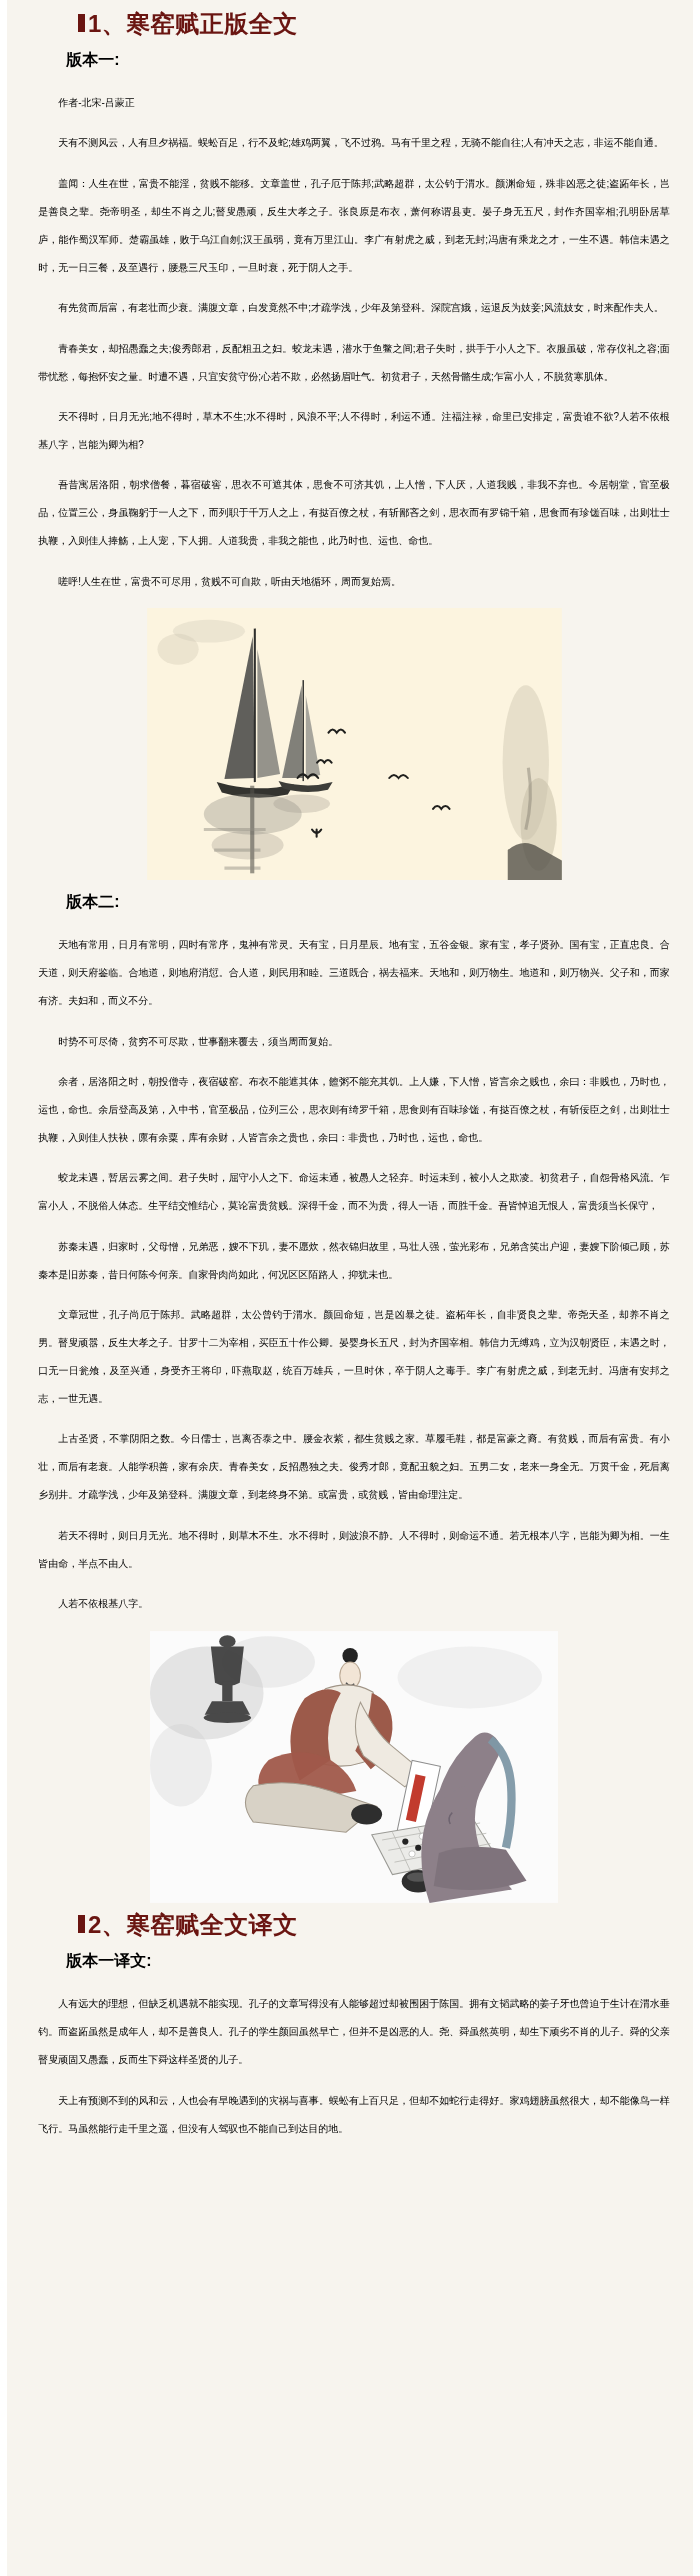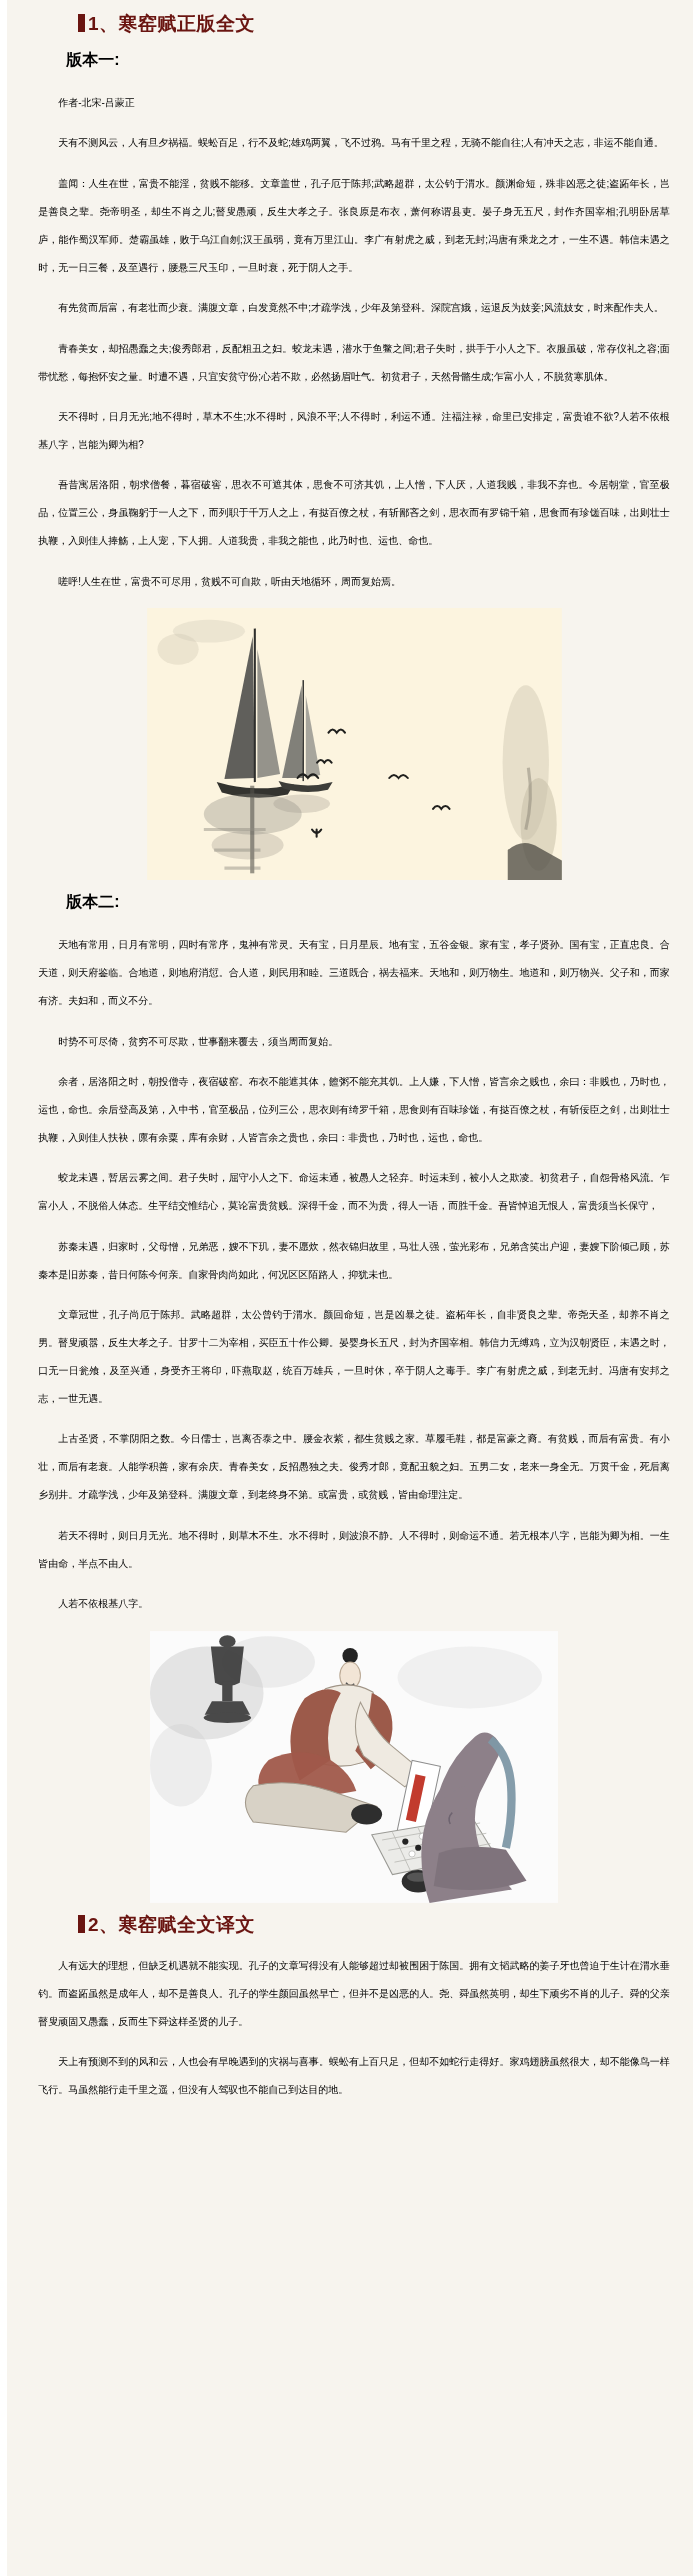--- a/index.html
+++ b/index.html
@@ -10,21 +10,21 @@
   }
   .page{
     margin:0 7.2px;
     background:#f7f4ee;
     padding:14px 23px 6.2px 31px;
     min-height:3550px;
     box-sizing:border-box;
   }
   .content{max-width:632px;}
   h2.sec-title{
-    font-size:19px;
+    font-size:24px;
     line-height:20.6px;
     font-weight:bold;
     color:#6a1511;
     margin:0 0 16px 0;
     letter-spacing:0.5px;
     display:flex;align-items:flex-start;padding-left:40px;
   }
   h2.sec-title .marker{
     display:inline-block;
     width:6.7px;height:18px;
@@ -194,20 +194,21 @@
         </svg>
       </figure>
     </section>
 
     <section>
       <h2 class="sec-title sec2-title">
         <span class="marker"></span>
         <span>2、寒窑赋全文译文</span>
       </h2>
 
+      <p class="subhead">版本一译文:</p>
 
       <p class="para">人有远大的理想，但缺乏机遇就不能实现。孔子的文章写得没有人能够超过却被围困于陈国。拥有文韬武略的姜子牙也曾迫于生计在渭水垂钓。而盗跖虽然是成年人，却不是善良人。孔子的学生颜回虽然早亡，但并不是凶恶的人。尧、舜虽然英明，却生下顽劣不肖的儿子。舜的父亲瞽叟顽固又愚蠢，反而生下舜这样圣贤的儿子。</p>
       <p class="para">天上有预测不到的风和云，人也会有早晚遇到的灾祸与喜事。蜈蚣有上百只足，但却不如蛇行走得好。家鸡翅膀虽然很大，却不能像鸟一样飞行。马虽然能行走千里之遥，但没有人驾驭也不能自己到达目的地。</p>
 
     </section>
 
   </div>
 </div>
 
 

